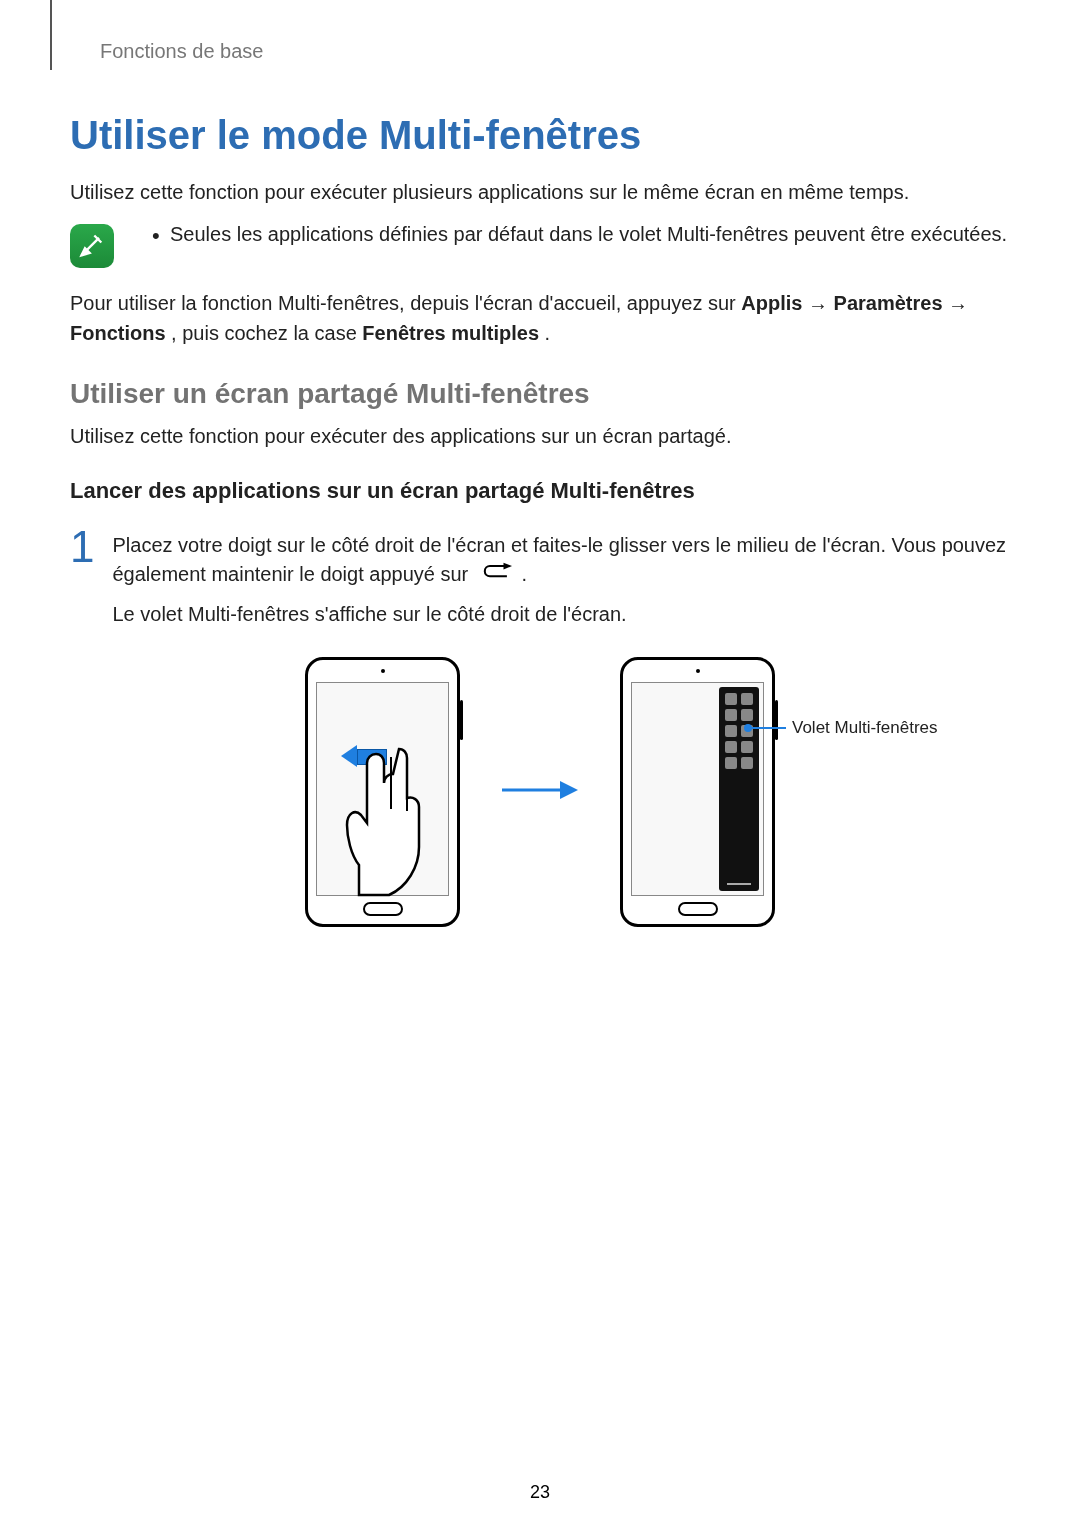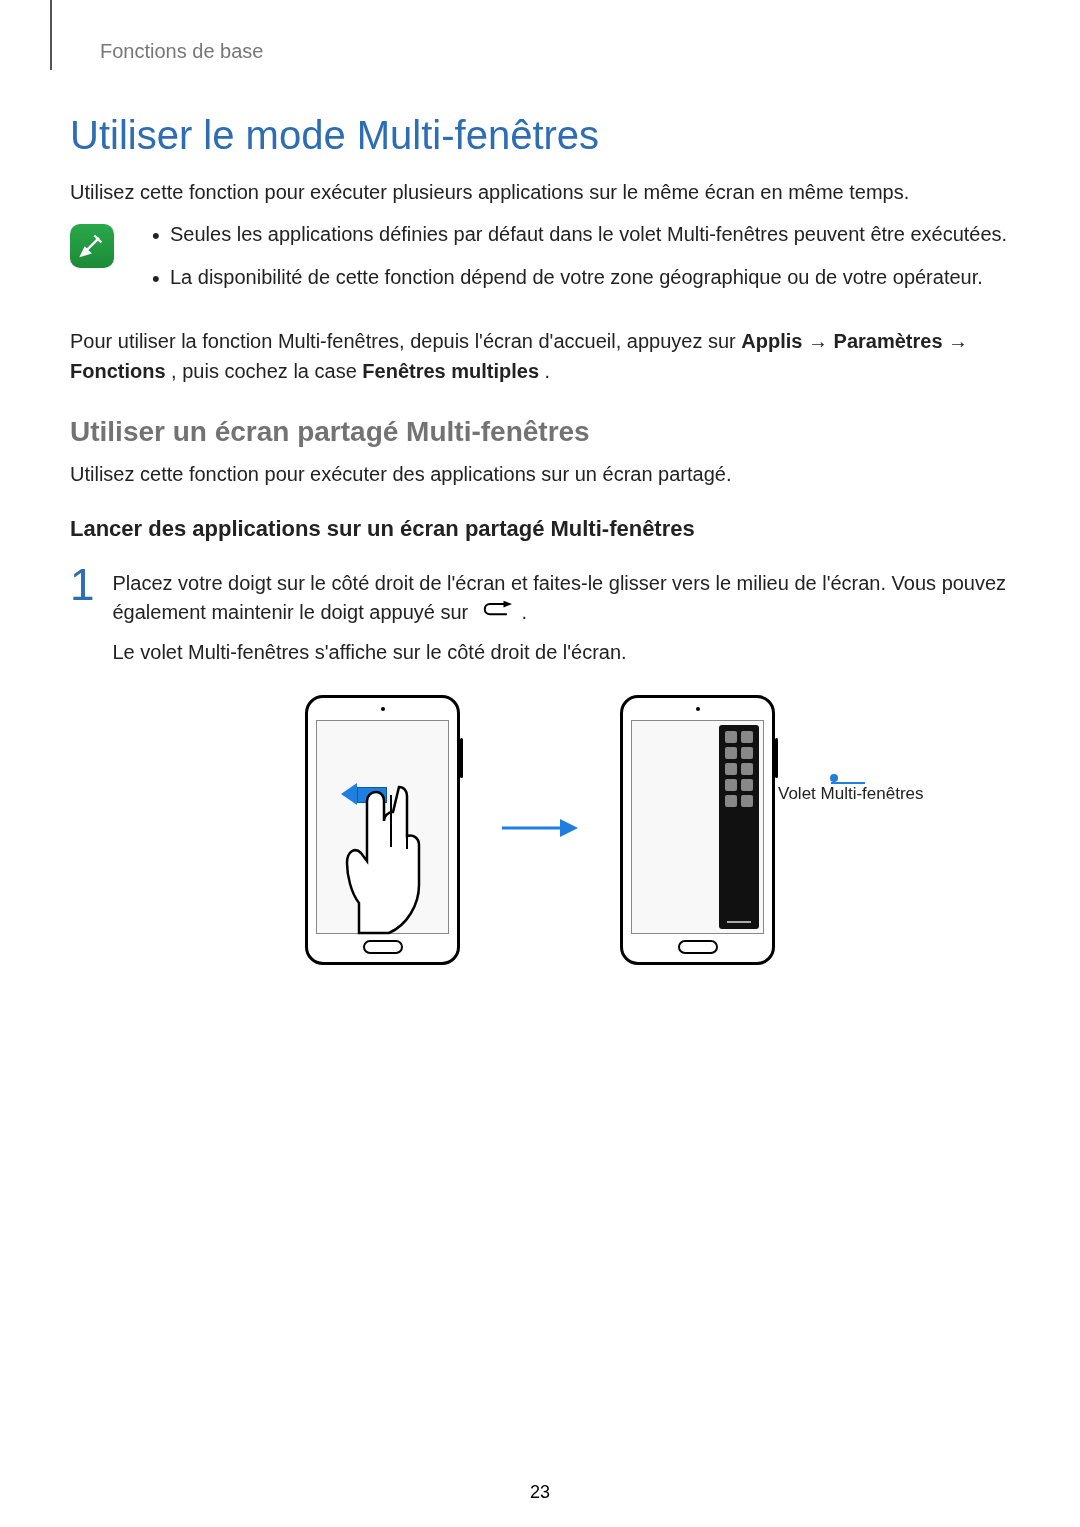--- a/index.html
+++ b/index.html
@@ -27,21 +27,21 @@
   .breadcrumb {
     font-size: 20px;
     color: #777;
     margin-top: 0;
     margin-left: 30px;
     margin-bottom: 50px;
   }
   h1.title {
     color: #2d6db3;
     font-size: 40px;
-    font-weight: 400;
+    font-weight: 700;
     margin: 0 0 20px 0;
   }
   p.body {
     font-size: 20px;
     line-height: 1.4;
     margin: 0 0 14px 0;
   }
   .note-block {
     display: flex;
     align-items: flex-start;
@@ -216,25 +216,24 @@
     background:#888;
     border-radius:2px;
   }
   .panel .handle {
     margin-top:auto;
     width:24px; height:2px;
     background:#aaa;
   }
   .leader {
     position:absolute;
-    top:76px;
+    top:58px;
     left:100%;
     display:flex;
     align-items:center;
-    flex-direction:column;
   }
   .leader .dot {
     width:8px;height:8px;border-radius:50%;
     background:#1f7fe0;
     margin-left:-28px;
   }
   .leader .line {
     width:34px;height:2px;background:#1f7fe0;
   }
   .leader .lbl {
@@ -267,21 +266,20 @@
   <div class="note-block">
     <div class="note-icon">
       <svg viewBox="0 0 24 24" fill="none" stroke="#fff" stroke-width="2">
         <path d="M3 20 L18 5"></path>
         <path d="M14 3 L20 9"></path>
         <path d="M3 20 L6 14 L10 18 Z" fill="#fff"></path>
       </svg>
     </div>
     <ul class="note-list">
       <li>Seules les applications définies par défaut dans le volet Multi-fenêtres peuvent être exécutées.</li>
-      <li>La disponibilité de cette fonction dépend de votre zone géographique ou de votre opérateur.</li>
     </ul>
   </div>
 
   <p class="para-rich">
     <span>Pour utiliser la fonction Multi-fenêtres, depuis l'écran d'accueil, appuyez sur </span>
     <b>Applis</b>
     <span> → </span>
     <b>Paramètres</b>
     <span> → </span>
     <b>Fonctions</b>

